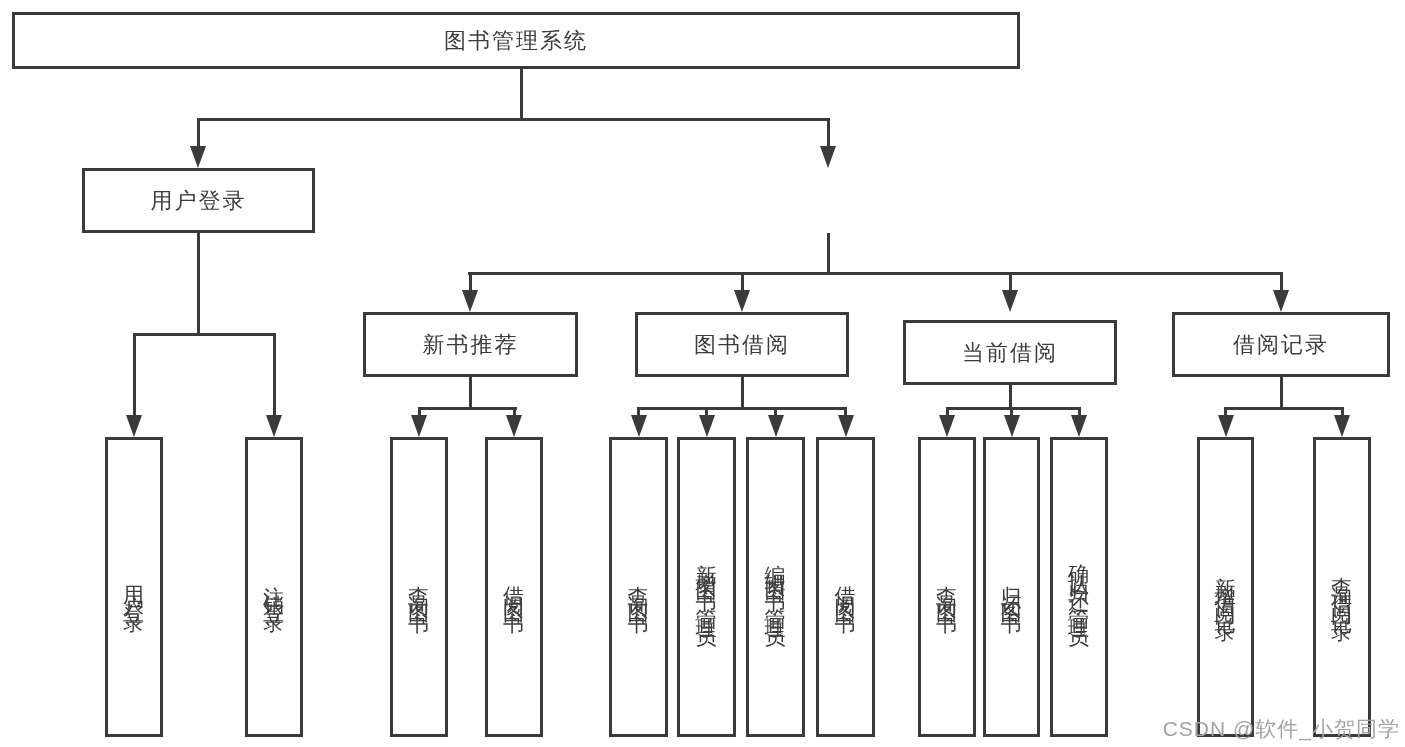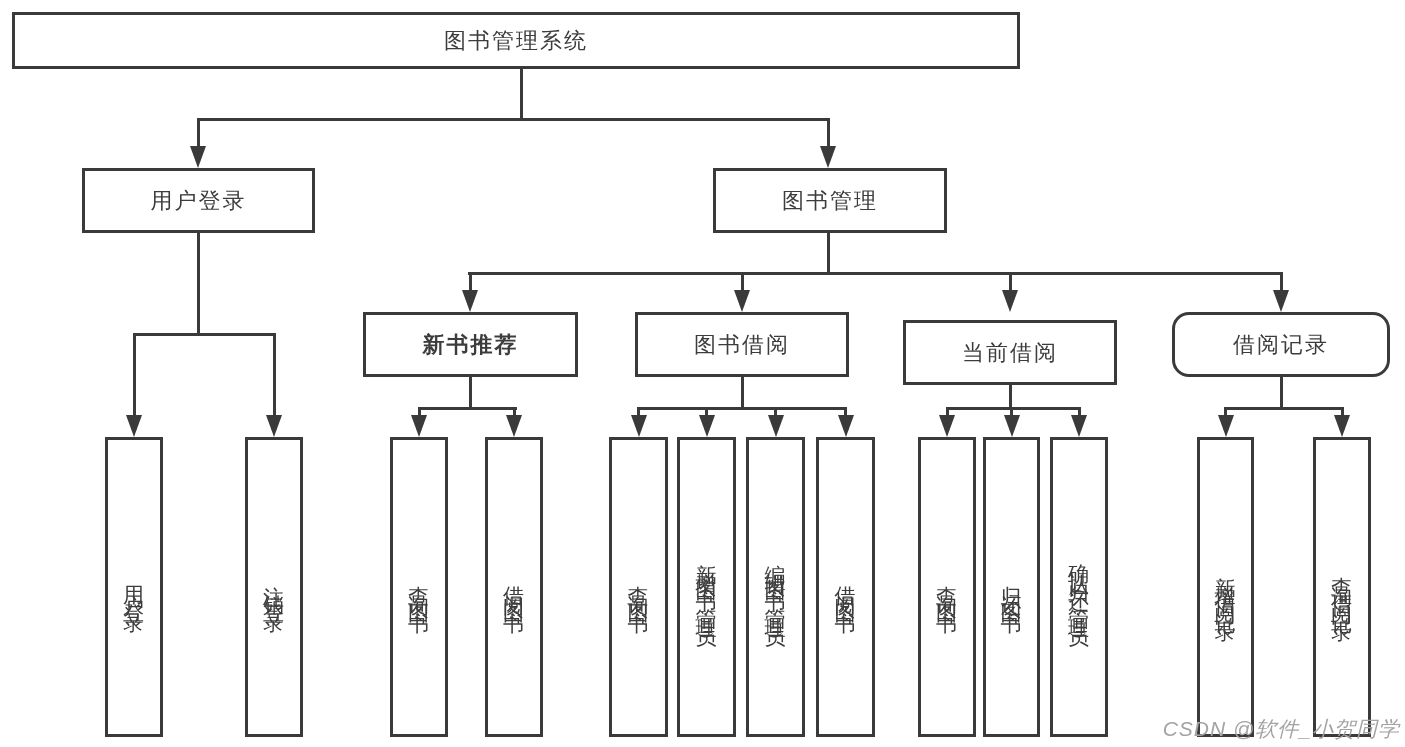--- a/index.html
+++ b/index.html
@@ -39,21 +39,20 @@
     transform:translateX(-50%);
     border:solid transparent;
     border-width:22px 8px 0 8px;
     border-top-color:var(--line);
   }
   .watermark{
     position:absolute;right:5px;bottom:4px;
     color:var(--watermark);
     font-size:21px;letter-spacing:1px;
     z-index:10;
-    font-style:italic;
   }
 </style>
 </head>
 <body>
 
 <div class="stage">
 
   <div class="vline" style="left:520px;top:68px;height:50px;"></div>
   <div class="hline" style="left:197px;top:118px;width:633px;"></div>
   <div class="arrow" style="left:196.5px;top:118px;height:28px;"></div>
@@ -91,29 +90,28 @@
 
   <div class="vline" style="left:1279.5px;top:377px;height:33px;"></div>
   <div class="hline" style="left:1224px;top:407px;width:119px;"></div>
   <div class="arrow" style="left:1224px;top:407px;height:8px;"></div>
   <div class="arrow" style="left:1340.5px;top:407px;height:8px;"></div>
 
   <div class="node" style="left:12px;top:12px;width:1008px;height:57px;">图书管理系统</div>
 
   <div class="node" style="left:82px;top:168px;width:233px;height:65px;">用户登录</div>
 
-  <div class="node" style="left:713px;top:168px;width:234px;height:65px;">图书管理</div>
 
-  <div class="node" style="left:363px;top:312px;width:215px;height:65px;font-weight:bold;">新书推荐</div>
+  <div class="node" style="left:363px;top:312px;width:215px;height:65px;">新书推荐</div>
 
   <div class="node" style="left:635px;top:312px;width:214px;height:65px;font-family:Liberation Mono, monospace;">图书借阅</div>
 
   <div class="node" style="left:903px;top:320px;width:214px;height:65px;">当前借阅</div>
 
-  <div class="node" style="left:1172px;top:312px;width:218px;height:65px;border-radius:17px;">借阅记录</div>
+  <div class="node" style="left:1172px;top:312px;width:218px;height:65px;">借阅记录</div>
 
   <div class="node v" style="left:105px;top:437px;width:58px;height:300px;">用户登录</div>
   <div class="node v" style="left:245px;top:437px;width:58px;height:300px;">注销登录</div>
 
   <div class="node v" style="left:390px;top:437px;width:58px;height:300px;">查询图书</div>
   <div class="node v" style="left:485px;top:437px;width:58px;height:300px;">借阅图书</div>
 
   <div class="node v" style="left:609px;top:437px;width:59px;height:300px;">查询图书</div>
   <div class="node v" style="left:677px;top:437px;width:59px;height:300px;">新增图书（管理员）</div>
   <div class="node v" style="left:746px;top:437px;width:59px;height:300px;">编辑图书（管理员）</div>

